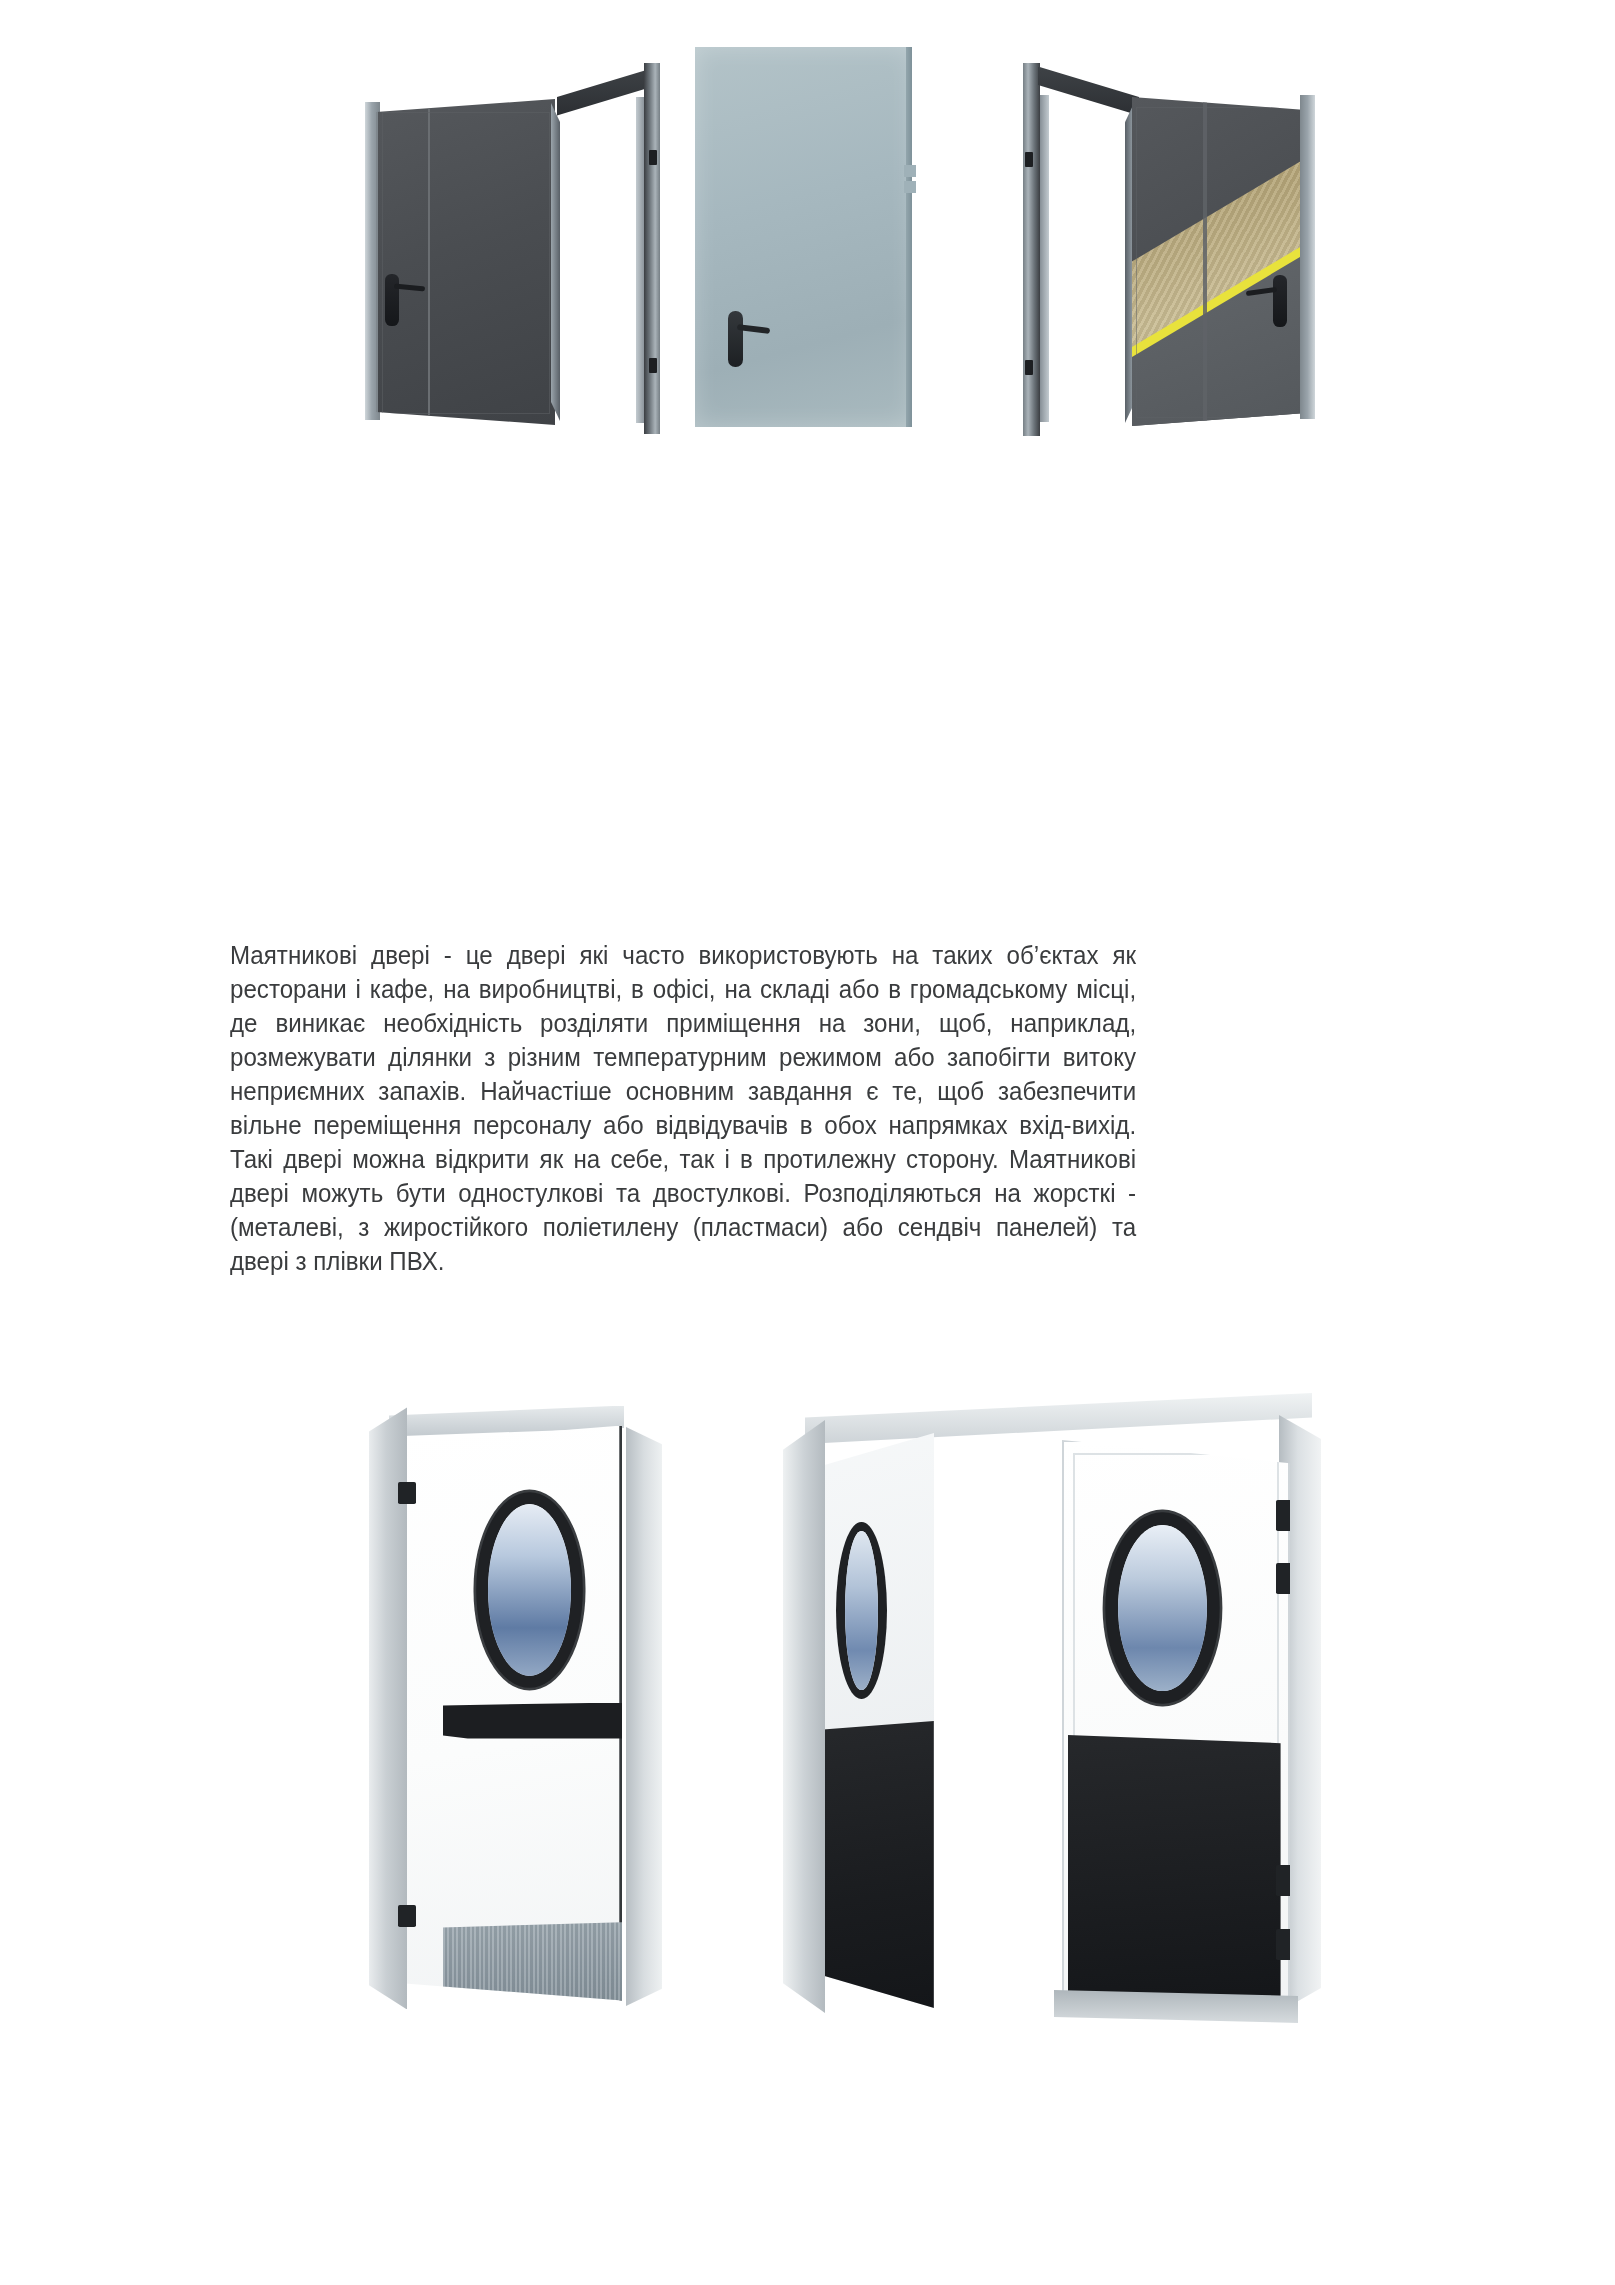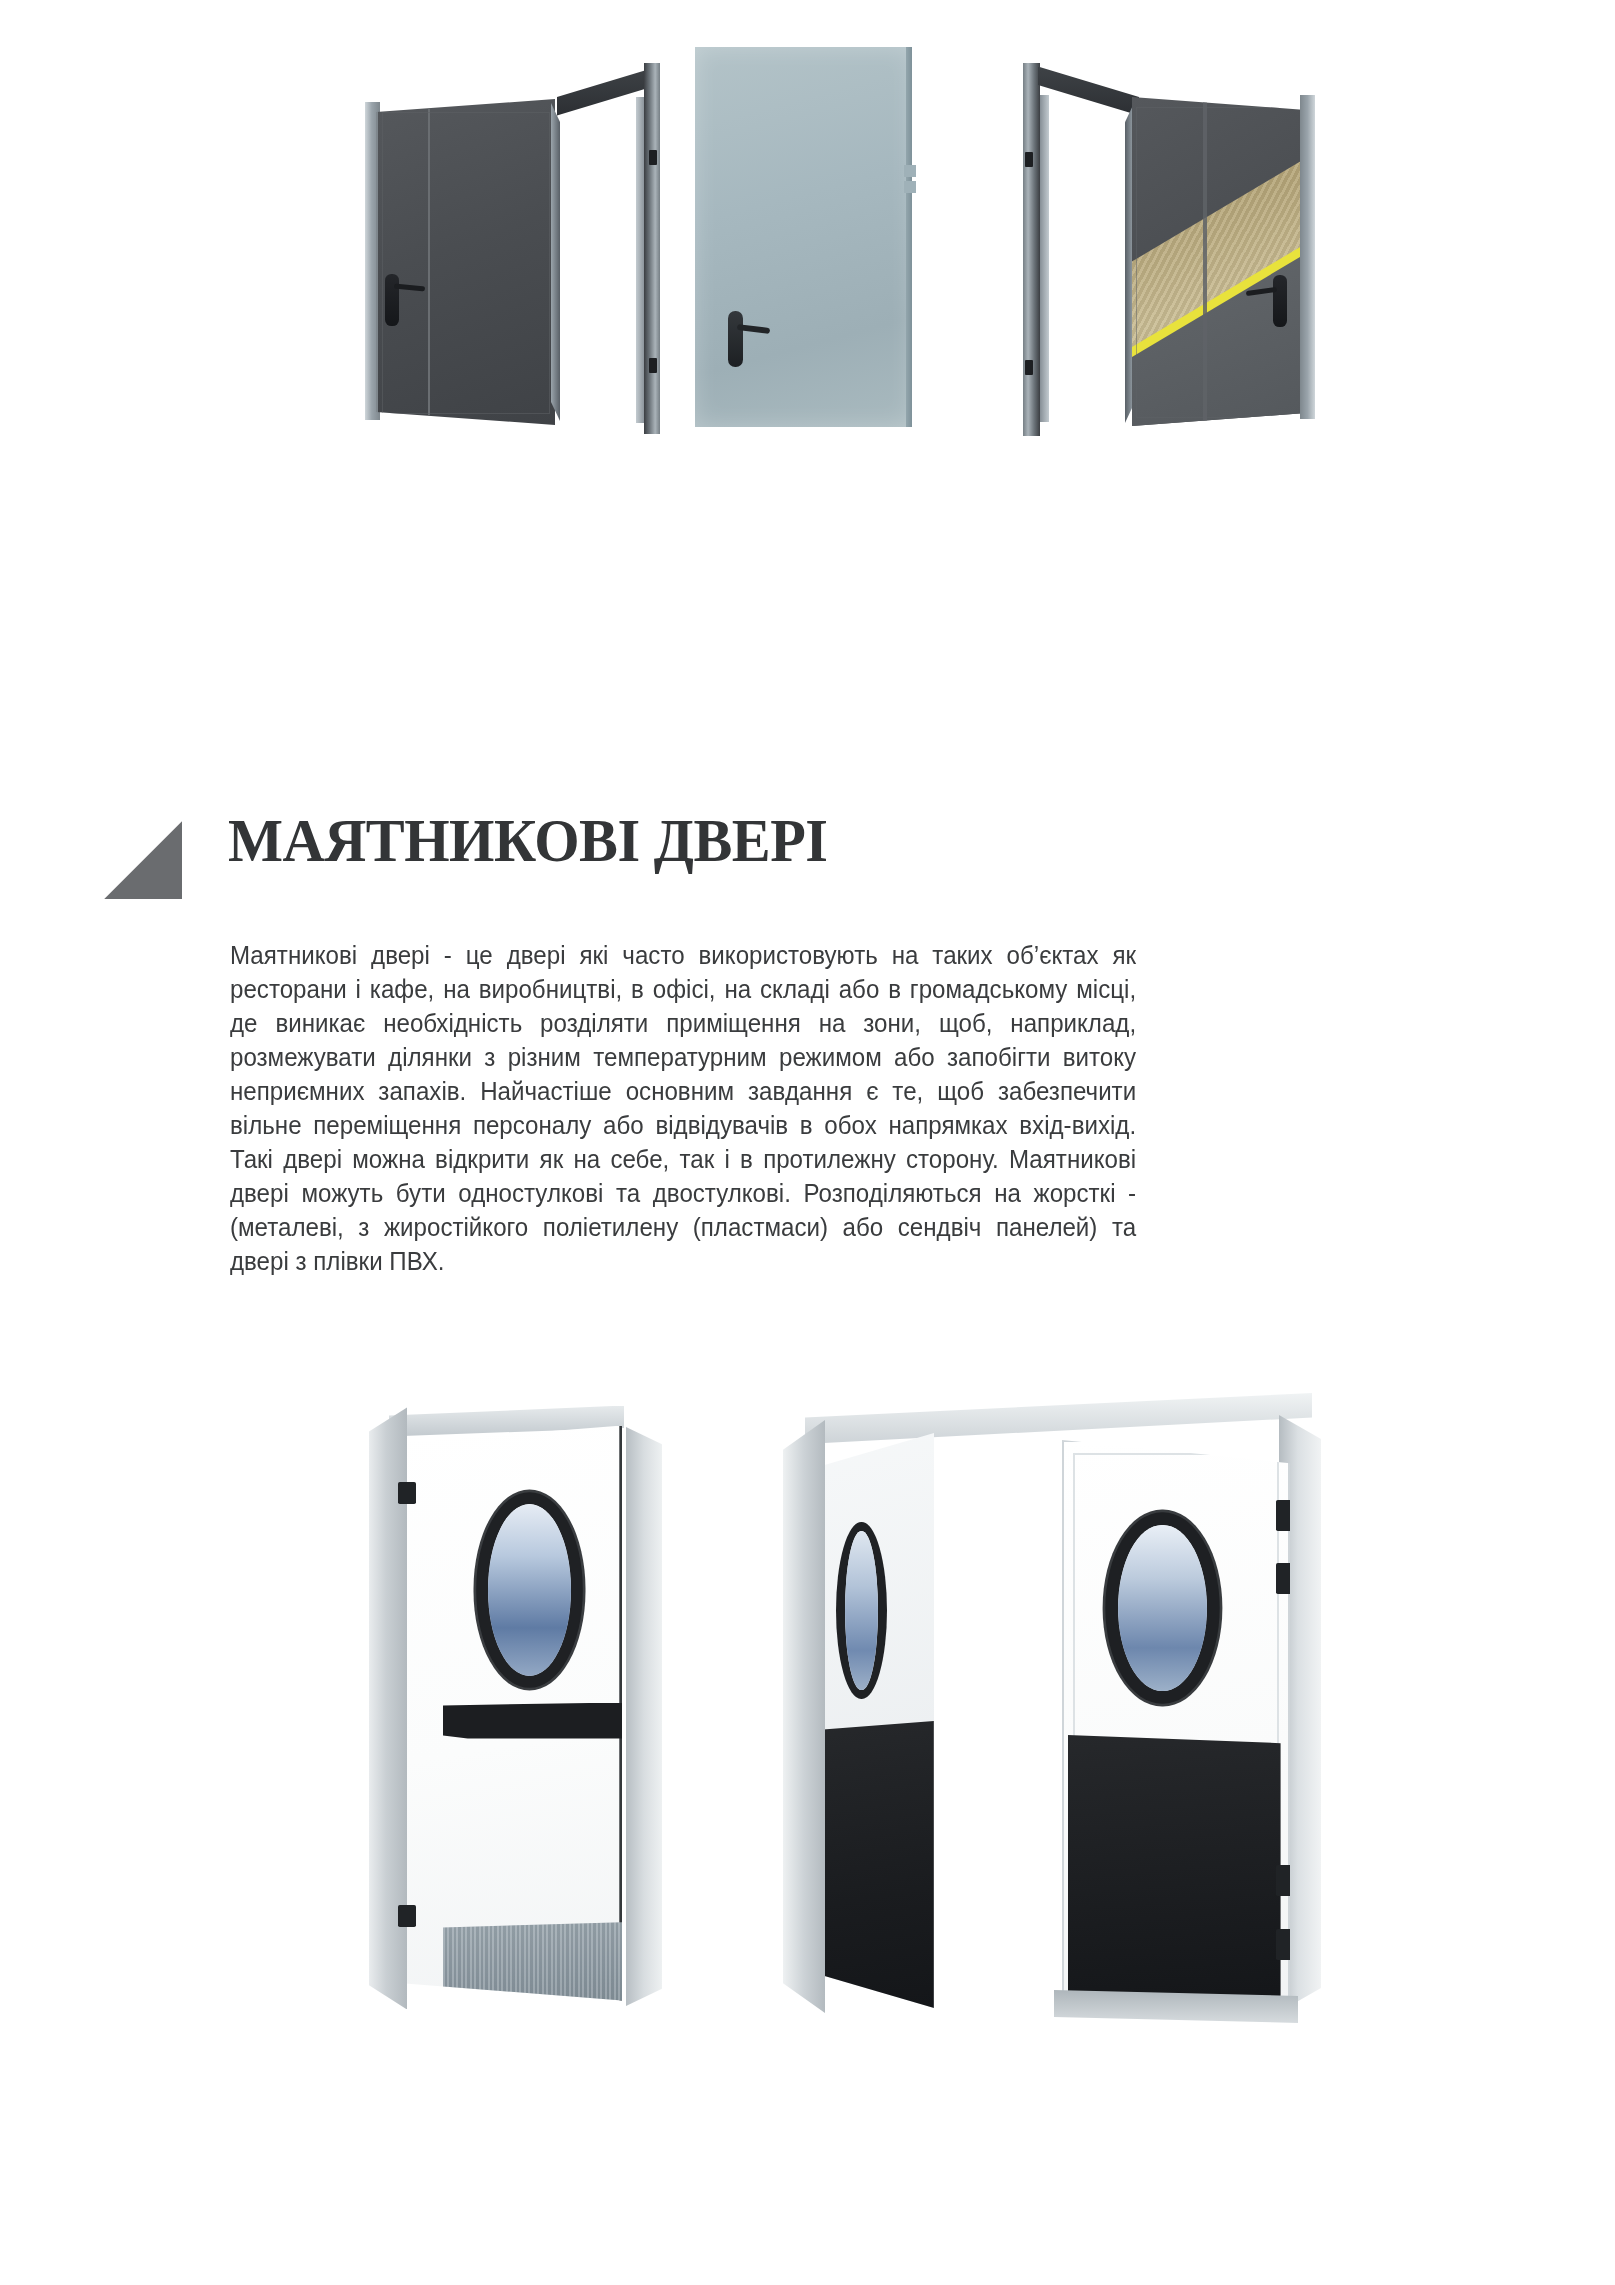--- a/index.html
+++ b/index.html
@@ -333,24 +333,20 @@
         <div class="leaf-border"></div>
       </div>
       <div class="frame-right"></div>
       <div class="handle"></div>
       <div class="handle-lever"></div>
       <div class="hinge" style="left:7.2px;top:109px;"></div>
       <div class="hinge" style="left:7.2px;top:317px;"></div>
     </div>
   </div>
 
-  <div class="heading-row">
-    <div class="tri-marker"></div>
-    <div class="page-title">МАЯТНИКОВІ ДВЕРІ</div>
-  </div>
 
   <div class="body-copy">Маятникові двері - це двері які часто використовують на таких об’єктах як ресторани і кафе, на виробництві, в офісі, на складі або в громадському місці, де виникає необхідність розділяти приміщення на зони, щоб, наприклад, розмежувати ділянки з різним температурним режимом або запобігти витоку неприємних запахів. Найчастіше основним завдання є те, щоб забезпечити вільне переміщення персоналу або відвідувачів в обох напрямках вхід-вихід. Такі двері можна відкрити як на себе, так і в протилежну сторону. Маятникові двері можуть бути одностулкові та двостулкові. Розподіляються на жорсткі - (металеві, з жиростійкого поліетилену (пластмаси) або сендвіч панелей) та двері з плівки ПВХ.</div>
 
   <div class="bottom-strip">
 
     <div id="swing1">
       <div class="head"></div>
       <div class="jamb-right"></div>
       <div class="leaf">
         <div class="win"></div>

